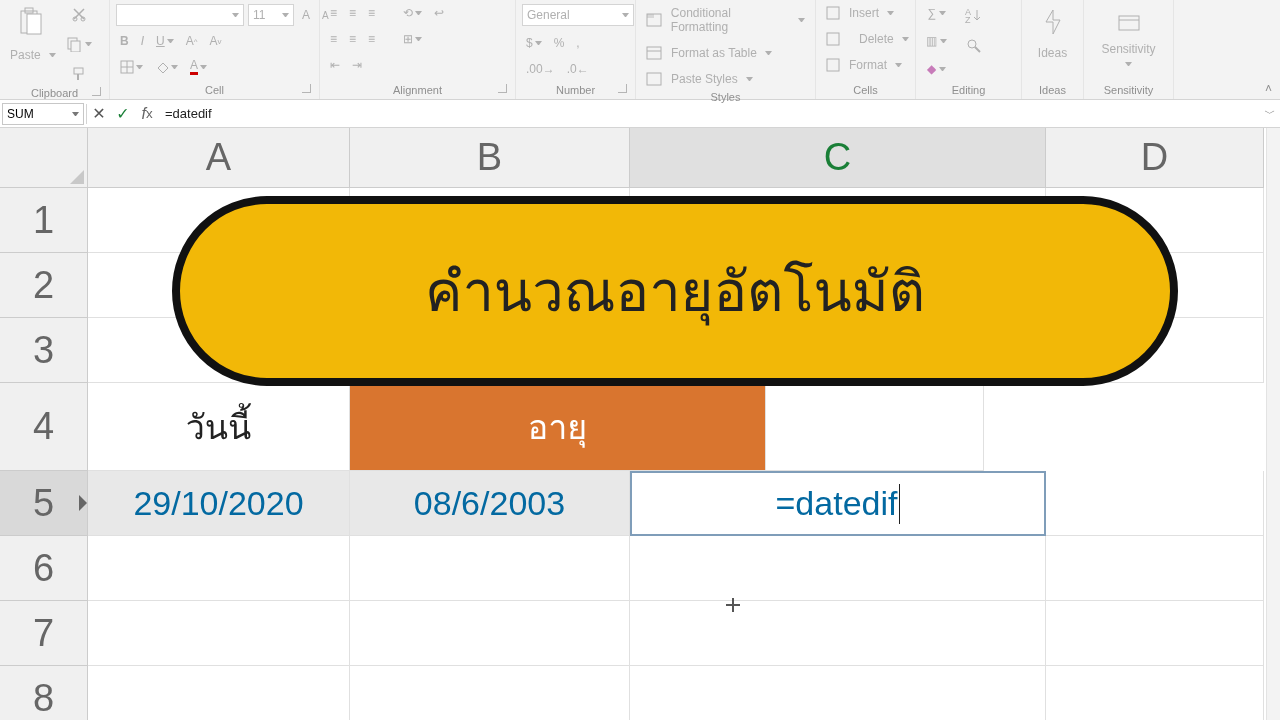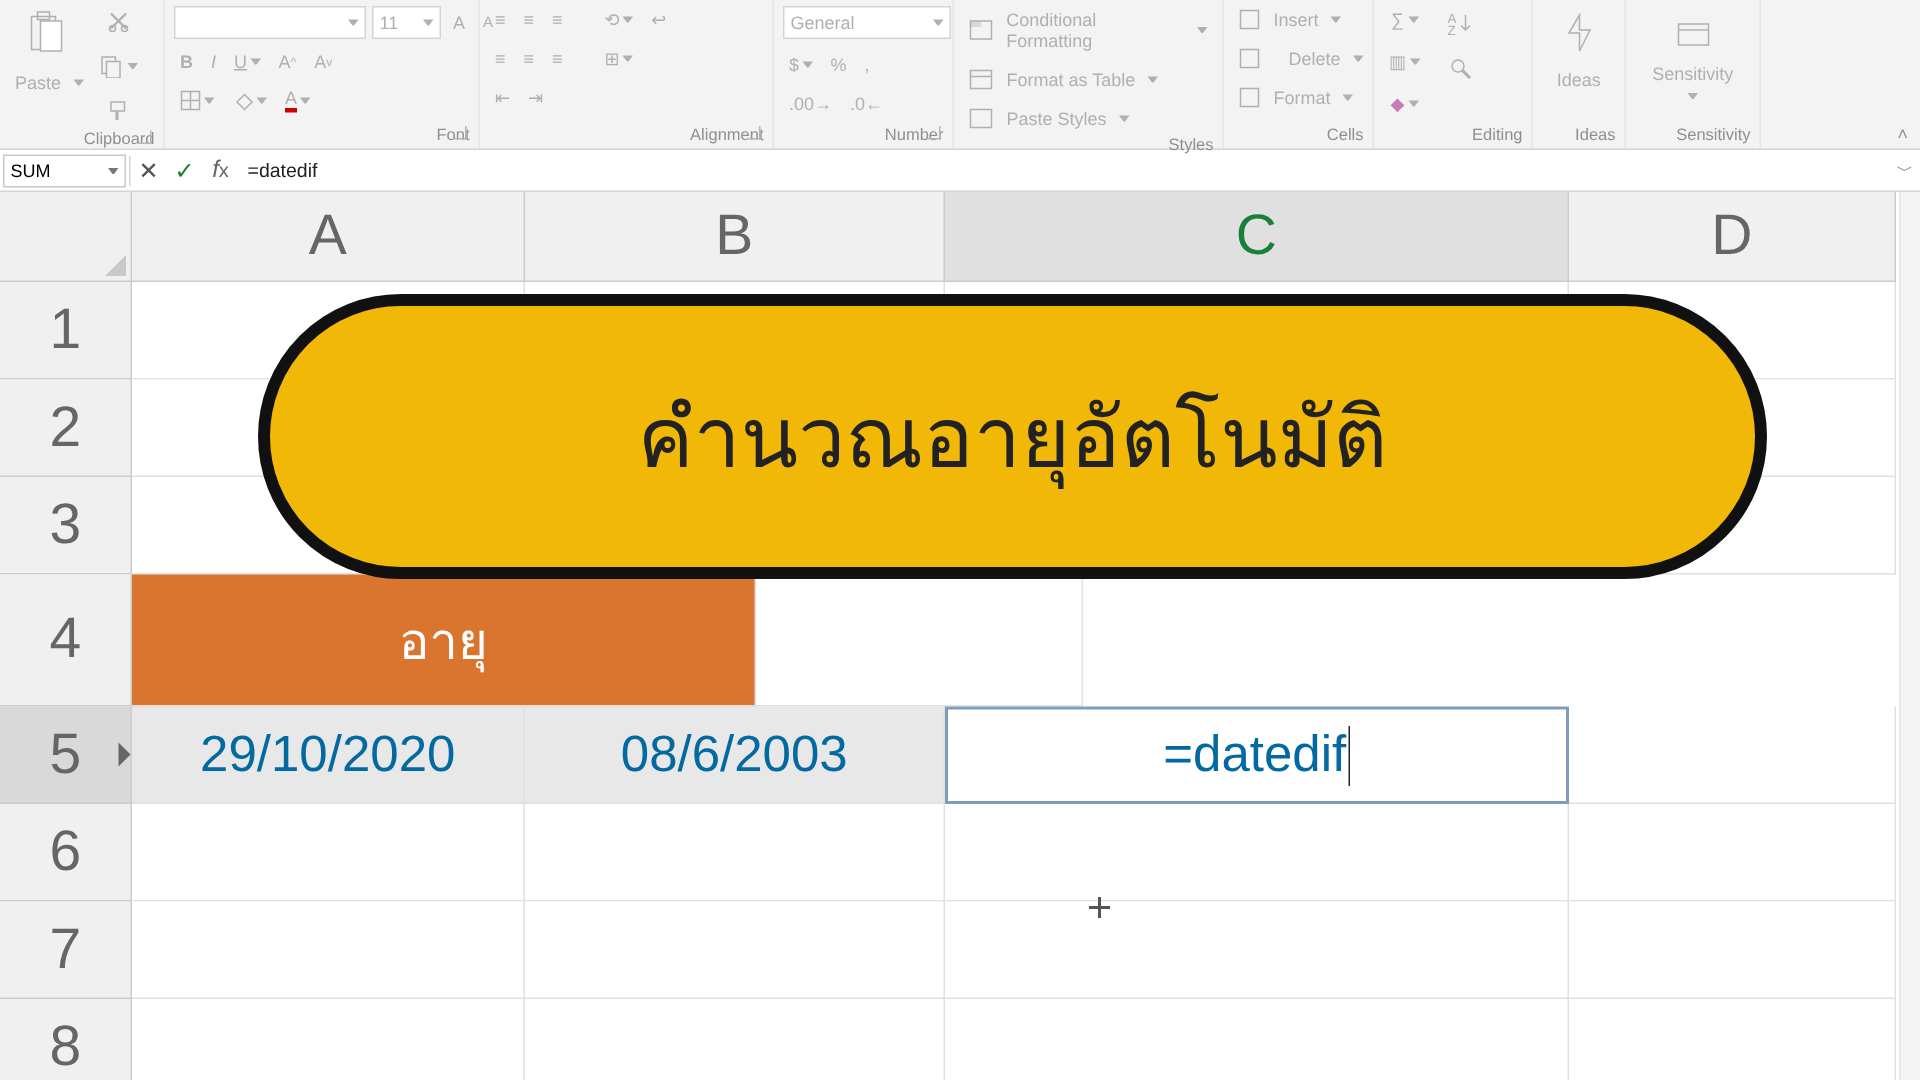--- a/index.html
+++ b/index.html
@@ -2,21 +2,21 @@
 <html><head>
 <meta charset="utf-8">
 <style>
 * { margin:0; padding:0; box-sizing:border-box; font-family:"Segoe UI",Tahoma,sans-serif; }
 body { width:1280px; height:720px; background:#fff; overflow:hidden; position:relative; }
 
 
 .ribbon { background:#f3f3f3; border-bottom:1px solid #d4d4d4; height:100px; display:flex; position:relative; color:#a8a8a8; user-select:none; }
 .ribbon .group { display:flex; flex-direction:column; justify-content:space-between; border-right:1px solid #e5e5e5; padding:0 6px; height:100%; }
 .ribbon .group-body { flex:1; display:flex; align-items:flex-start; padding-top:4px; }
-.ribbon .group-label { font-size:11px; text-align:right; color:#8f8f8f; height:18px; line-height:18px; position:relative; }
+.ribbon .group-label { font-size:11px; text-align:center; color:#8f8f8f; height:18px; line-height:18px; position:relative; }
 .ribbon .group-label .db { position:absolute; right:2px; top:3px; width:9px; height:9px; border-right:1px solid #b5b5b5; border-bottom:1px solid #b5b5b5; }
 .rb, .ico { display:inline-flex; align-items:center; justify-content:center; color:#b0b0b0; }
 .rb { padding:2px 4px; font-size:12px; }
 .row { display:flex; align-items:center; gap:4px; }
 .col { display:flex; flex-direction:column; gap:6px; }
 svg { display:block; }
 .caret { width:7px; height:4px; }
 .caret:after { content:""; display:block; border-left:3px solid transparent; border-right:3px solid transparent; border-top:4px solid #b0b0b0; }
 .btnint { cursor:default; }
 .chev { position:absolute; right:8px; top:82px; color:#8f8f8f; font-size:12px; }
@@ -160,21 +160,21 @@
               <path d="M3 8 l5 -5 l5 5 l-5 5 z" fill="none" stroke="#b0b0b0"></path>
             </svg>
             <span class="caret" style="margin-left:2px"></span>
           </span>
         <span class="rb btnint">
             <span style="border-bottom:3px solid #c00">A</span>
             <span class="caret" style="margin-left:2px"></span>
           </span>
       </div>
     </div>
-    <div class="group-label"><span>Font</span><span class="db"></span></div>
+    <div class="group-label"><span>Cell</span><span class="db"></span></div>
   </div>
 
   <div class="group" style="width:196px">
     <div class="group-body col" style="gap:8px;width:100%">
       <div class="row">
         <span class="rb btnint">≡</span>
         <span class="rb btnint">≡</span>
         <span class="rb btnint">≡</span>
         <span style="width:12px"></span>
         <span class="rb btnint">⟲<span class="caret" style="margin-left:2px"></span></span>
@@ -381,20 +381,21 @@
         <div class="cell colC rh2"></div>
         <div class="cell colD rh2"></div>
       </div>
     <div class="gridrow">
         <div class="cell colA rh3"></div>
         <div class="cell colB rh3"></div>
         <div class="cell colC rh3"></div>
         <div class="cell colD rh3"></div>
       </div>
     <div class="gridrow">
+      <div class="cell colA rh4 a4">วันนี้</div>
       <div class="cell colC rh4 hcell">อายุ</div>
       <div class="cell colD rh4"></div>
     </div>
     <div class="gridrow">
       <div class="cell colA rh5 a5">29/10/2020</div>
       <div class="cell colB rh5 b5">08/6/2003</div>
       <div class="cell colC rh5 editcell">
           <span>=datedif</span>
           <span class="ins"></span>
         </div>

